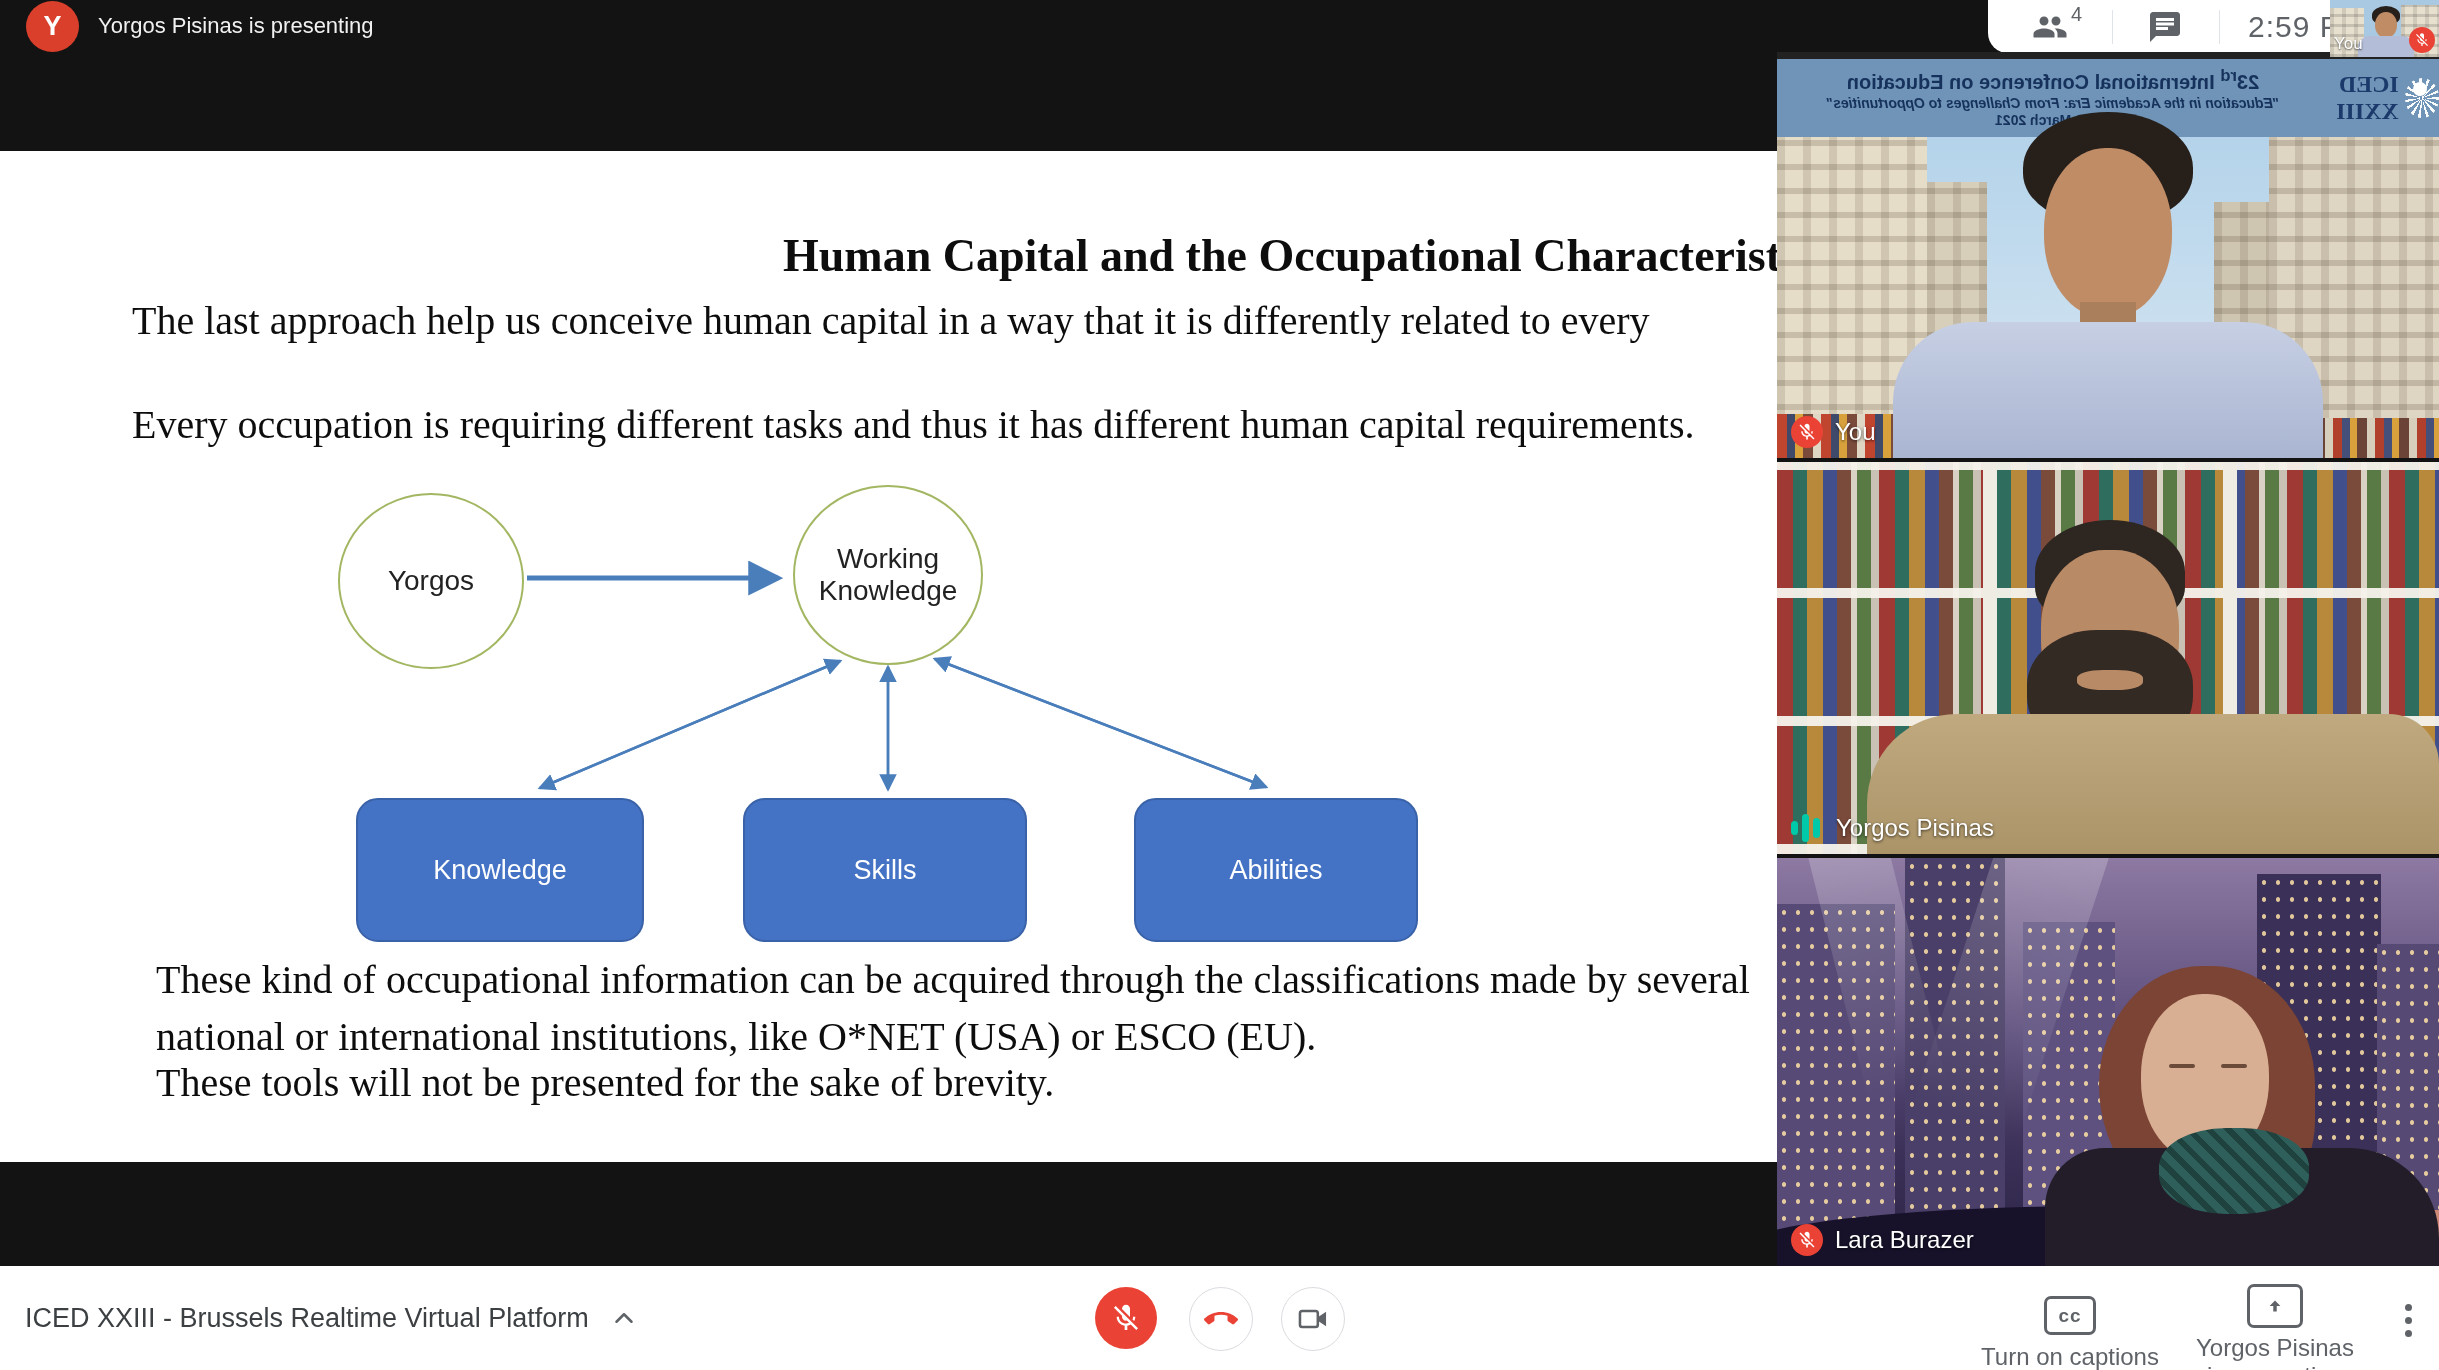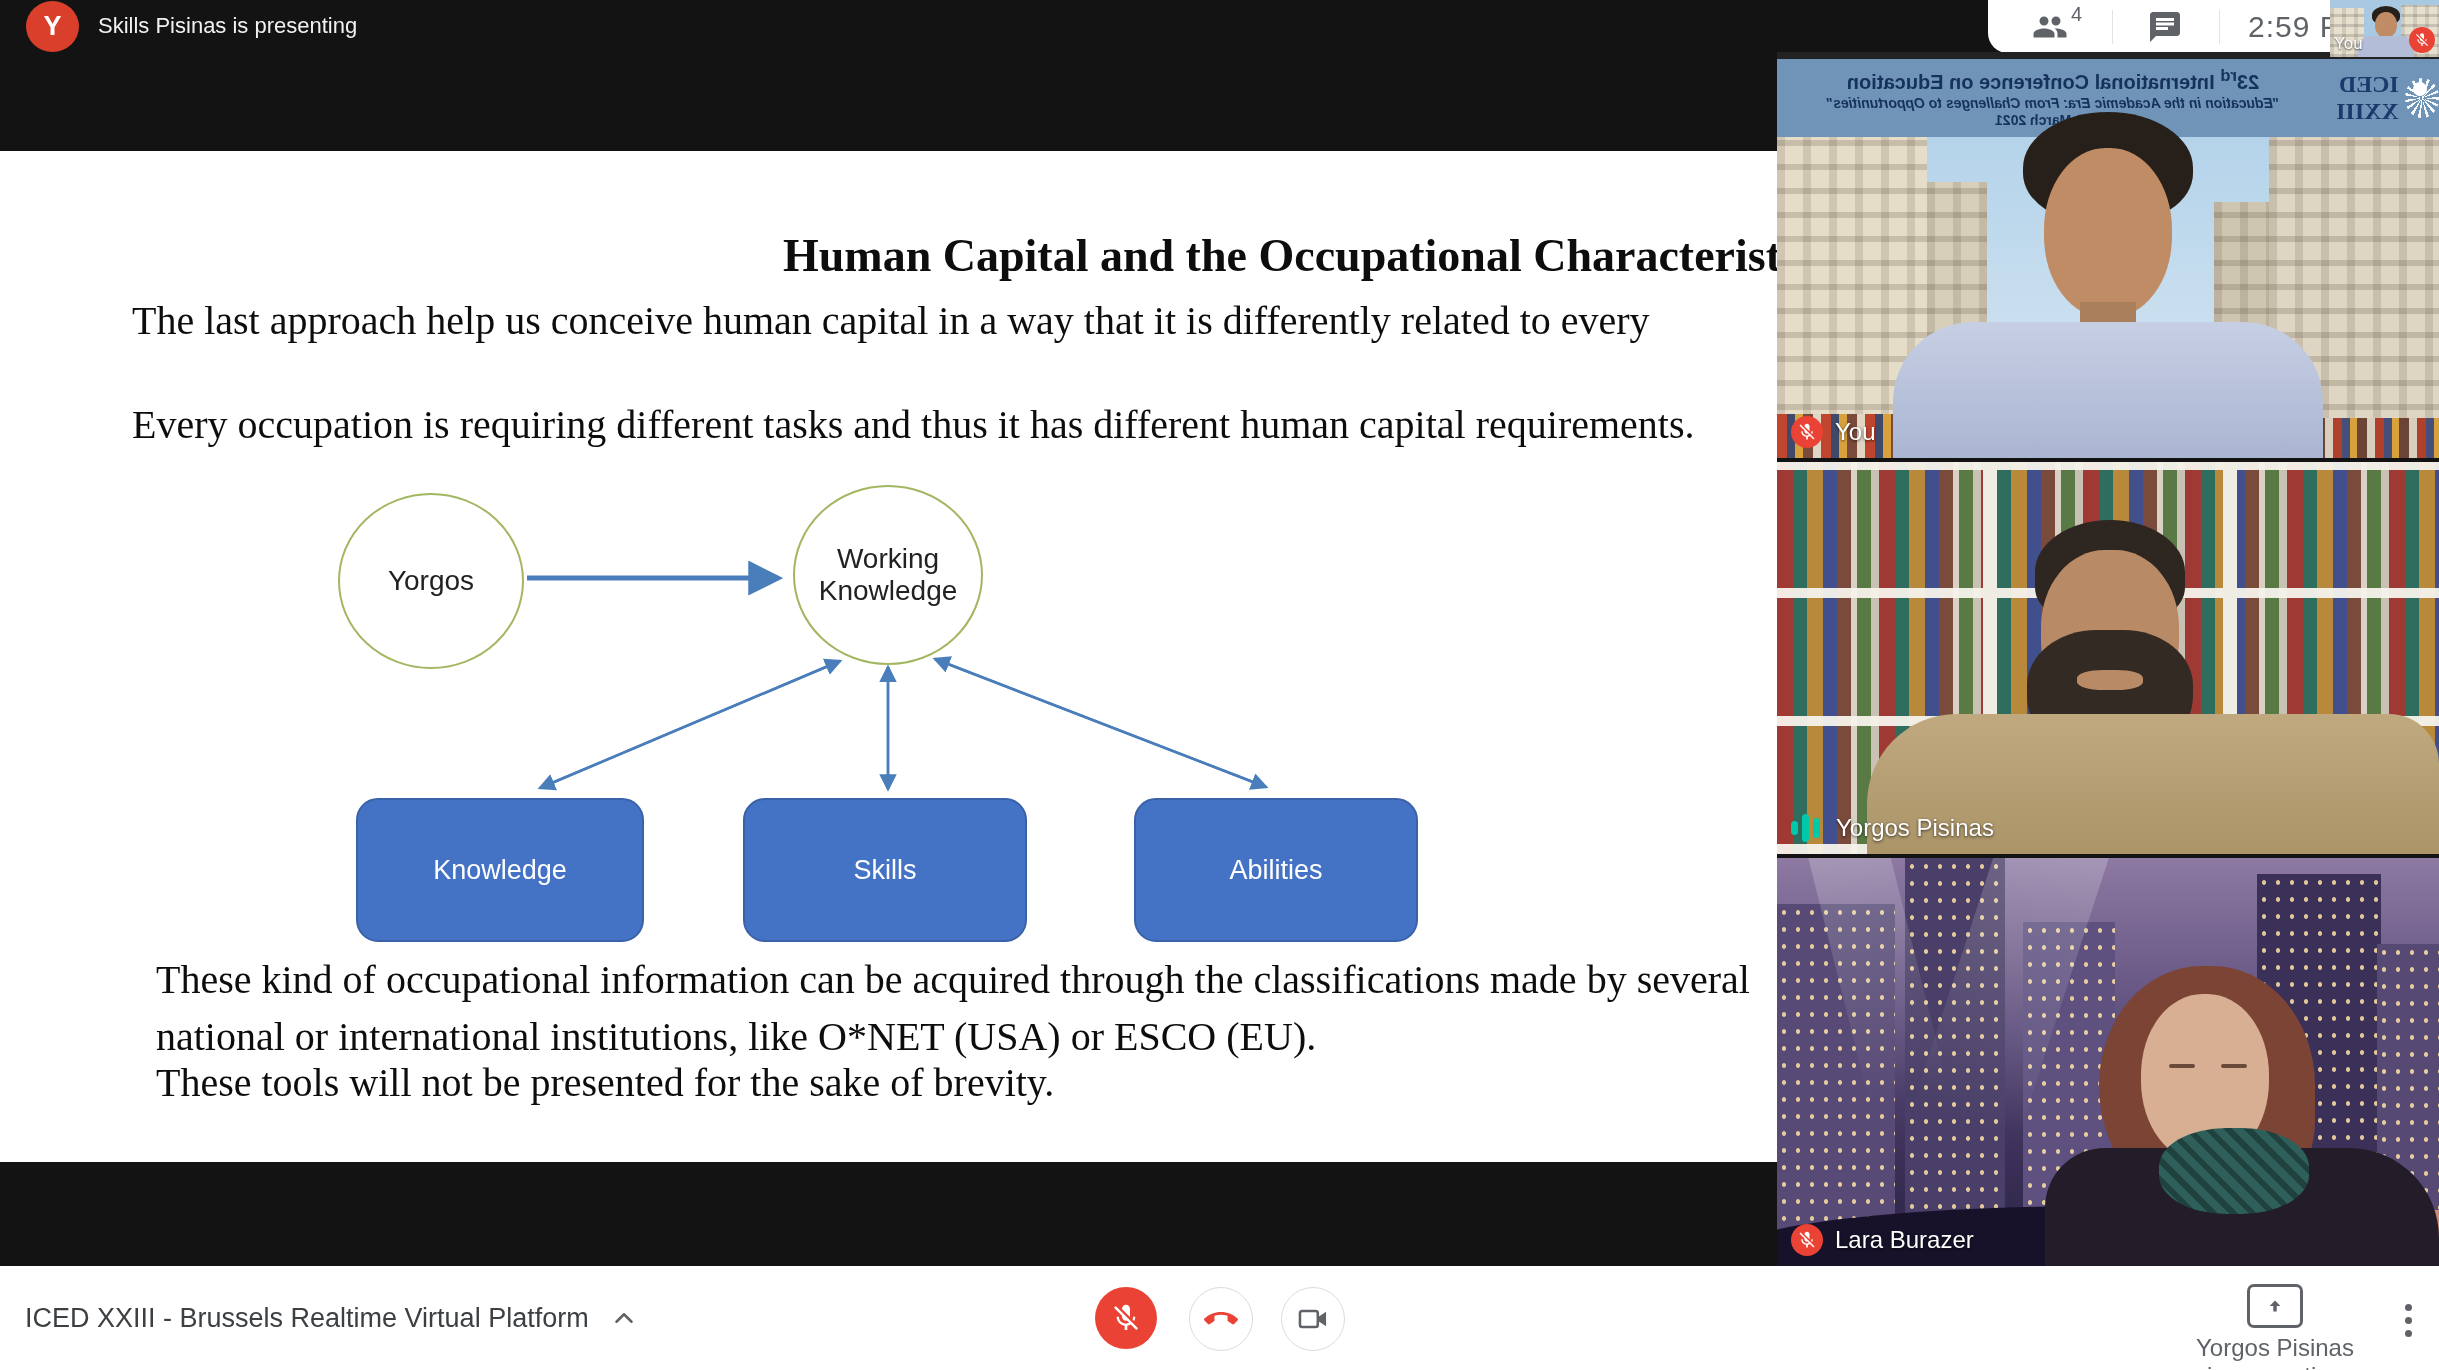--- a/index.html
+++ b/index.html
@@ -124,21 +124,21 @@
 </style>
 </head>
 <body>
 
 <div id="app">
 
   <div class="abs" id="presenter-banner">
     <div class="abs" id="presenter-avatar">
       <span>Y</span>
     </div>
-    <div class="abs" id="presenter-text">Skills Pisinas is presenting</div>
+    <div class="abs" id="presenter-text">Yorgos Pisinas is presenting</div>
   </div>
 
   <div class="abs" id="top-right-panel">
     <div style="width:44px"></div>
     <div class="tr-icon">
       <svg width="36" height="36" viewBox="0 0 24 24">
         <path fill="#5f6368" d="M16 11c1.66 0 2.99-1.34 2.99-3S17.66 5 16 5c-1.66 0-3 1.34-3 3s1.34 3 3 3zm-8 0c1.66 0 2.99-1.34 2.99-3S9.66 5 8 5C6.34 5 5 6.34 5 8s1.34 3 3 3zm0 2c-2.33 0-7 1.17-7 3.5V19h14v-2.5c0-2.33-4.67-3.5-7-3.5zm8 0c-.29 0-.62.02-.97.05 1.16.84 1.97 1.97 1.97 3.45V19h6v-2.5c0-2.33-4.67-3.5-7-3.5z"></path>
       </svg>
       <span id="participants-sup">4</span>
     </div>
@@ -336,20 +336,26 @@
         <path fill="#ea4335" d="M12 9c-1.6 0-3.15.25-4.6.72v3.1c0 .39-.23.74-.56.9-.98.49-1.87 1.12-2.66 1.85-.18.18-.43.28-.7.28-.28 0-.53-.11-.71-.29L.29 13.08c-.18-.17-.29-.42-.29-.7 0-.28.11-.53.29-.71C3.34 8.78 7.46 7 12 7s8.66 1.78 11.71 4.67c.18.18.29.43.29.71 0 .28-.11.53-.29.7l-2.48 2.48c-.18.18-.43.29-.71.29-.27 0-.52-.1-.7-.28-.79-.73-1.68-1.36-2.66-1.85-.33-.16-.56-.51-.56-.9v-3.1C15.15 9.25 13.6 9 12 9z"></path>
       </svg>
     </div>
     <div class="abs ctl-btn" id="btn-cam">
       <svg width="34" height="34" viewBox="0 0 24 24">
         <rect x="2.8" y="6.4" width="12.6" height="11.2" rx="1.6" fill="none" stroke="#5f6368" stroke-width="1.8"></rect>
         <path d="M16.2 10.2l5-3.4v10.4l-5-3.4z" fill="#5f6368"></path>
       </svg>
     </div>
 
+    <div class="abs bb-item" id="captions-item">
+      <div class="cc-box">
+        <span>cc</span>
+      </div>
+      <div class="bb-label">Turn on captions</div>
+    </div>
 
     <div class="abs bb-item" id="presenting-item">
       <div class="present-box">
         <svg width="26" height="26" viewBox="0 0 24 24">
             <path fill="#5f6368" d="M12 7l5 5h-3.4v5h-3.2v-5H7z"></path>
           </svg>
       </div>
       <div class="bb-label">Yorgos Pisinas</div>
       <div class="bb-label">is presenting</div>
     </div>

